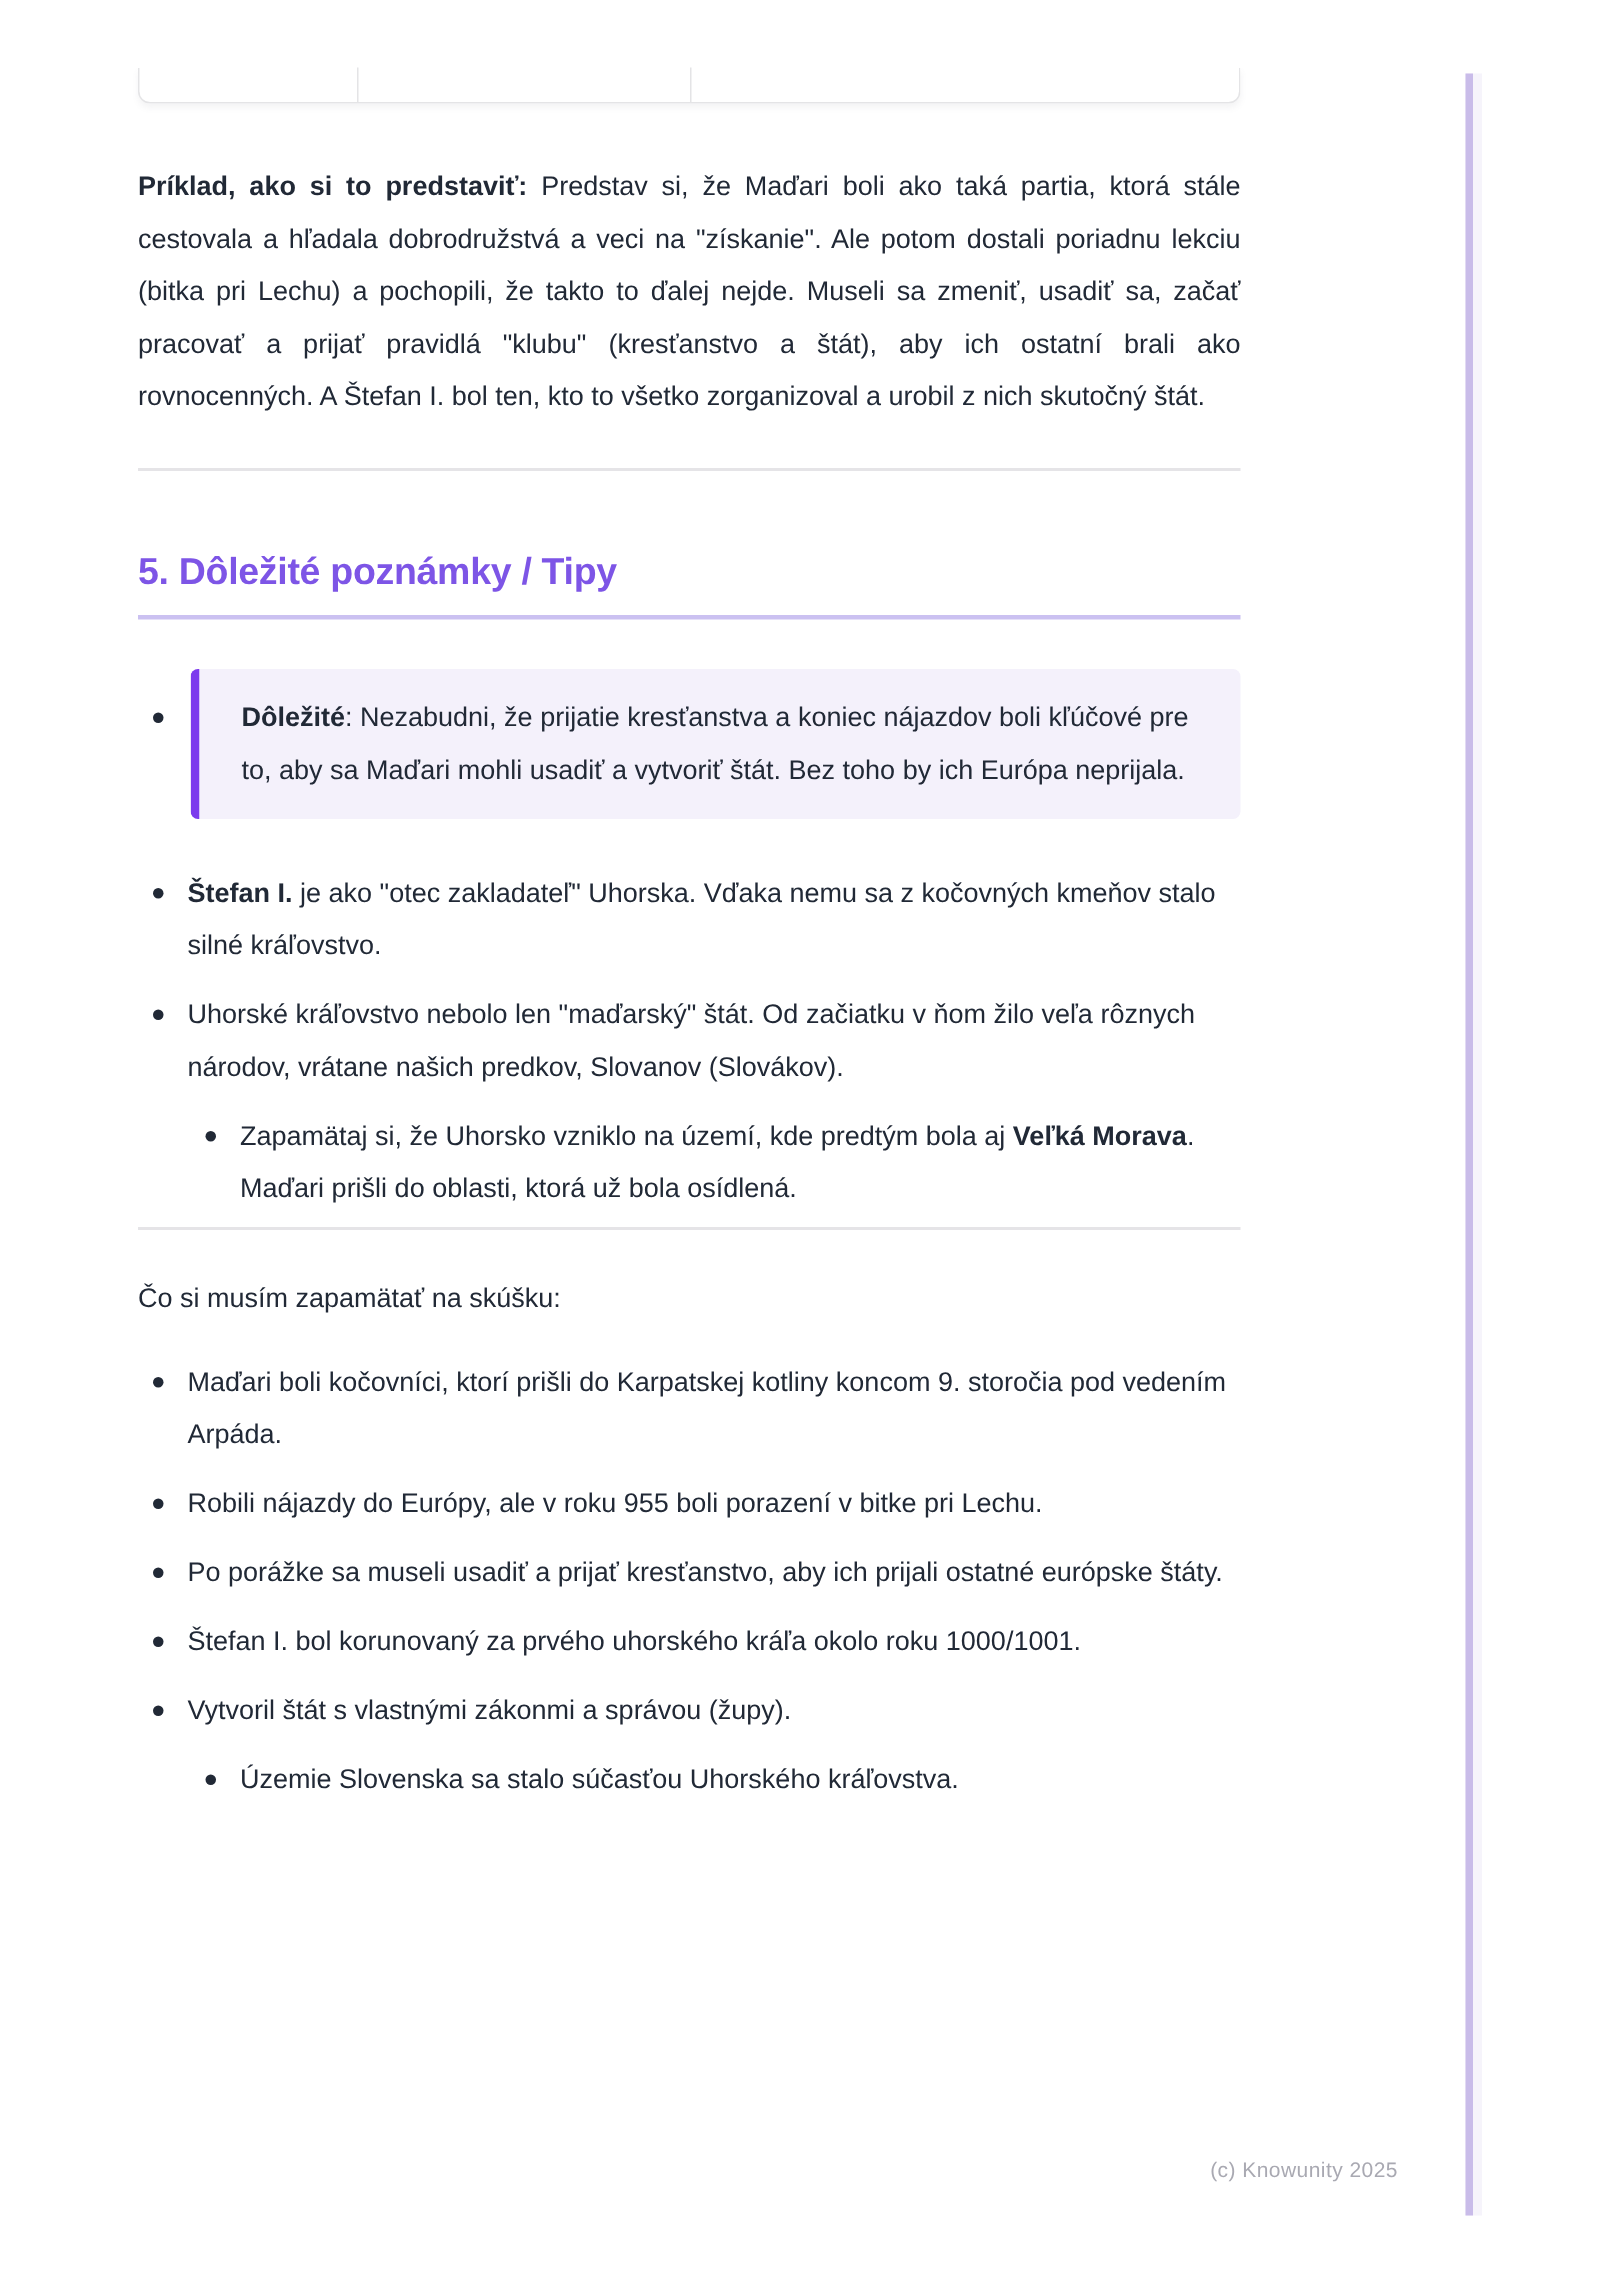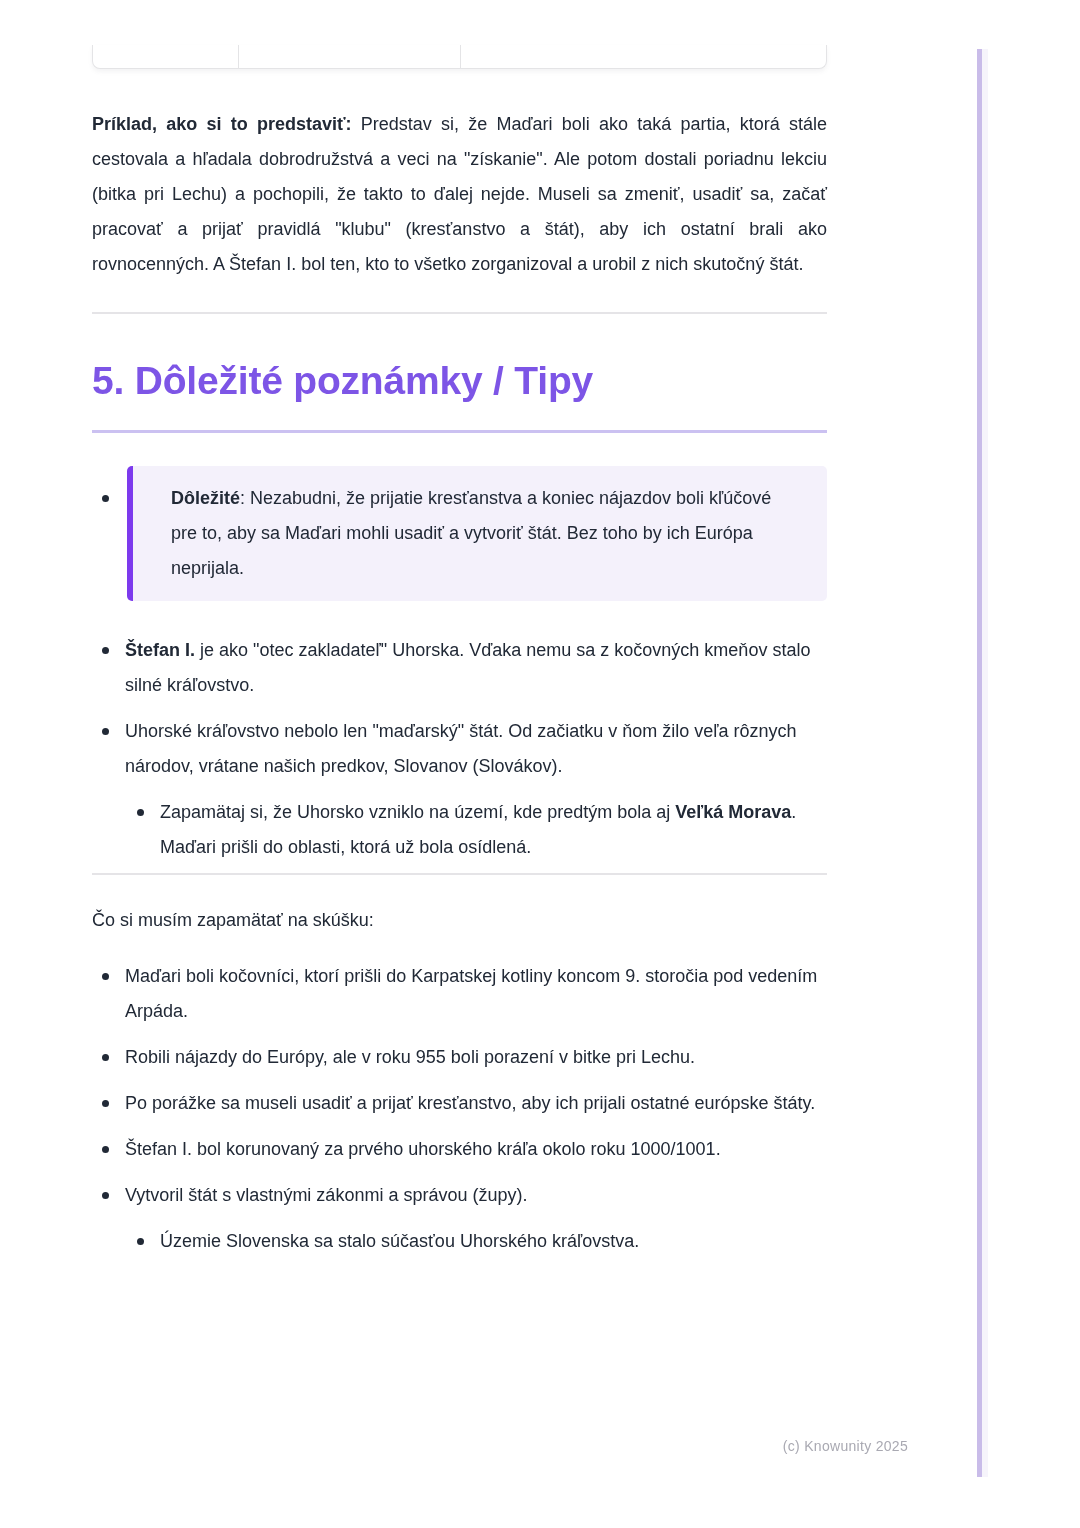--- a/index.html
+++ b/index.html
@@ -59,26 +59,26 @@
     text-align:justify;
   }
   .divider{
     border:none;
     border-top:2px solid var(--divider);
     margin:30px 0 0;
   }
   .divider--tight{margin-top:8px;}
   .section-heading{
     margin:46px 0 0;
-    font-size:39px;
+    font-size:25px;
     line-height:42px;
     font-weight:700;
     letter-spacing:-0.2px;
     color:var(--accent);
-    padding-bottom:28px;
+    padding-bottom:8px;
     border-bottom:3px solid var(--underline);
   }
   .list{
     list-style:none;
     margin:33px 0 0;
     padding:0 0 0 33px;
     font-size:18px;
     line-height:35px;
   }
   .list--summary{margin-top:21px;}
@@ -92,31 +92,31 @@
     border-radius:50%;
     background:var(--body-text);
   }
   .list li.callout-item{margin-bottom:32px;}
   .list li.callout-item::before{top:29px;}
   .callout{
     margin-left:2px;
     background:var(--callout-bg);
     border-left:6px solid var(--callout-bar);
     border-radius:5px;
-    padding:15px 26px 15px 38px;
+    padding:15px 26px 15px 28px;
   }
   .plain{
     margin:28px 0 0;
     font-size:18px;
     line-height:35px;
   }
   b,strong,.seg-bold{font-weight:700;}
   .footer{
     position:absolute;
-    top:1438px;right:80px;
+    top:1438px;right:56px;
     font-size:14px;
     letter-spacing:.3px;
     color:var(--muted);
     z-index:3;
   }
 </style>
 </head>
 <body>
 
 <div class="page">

